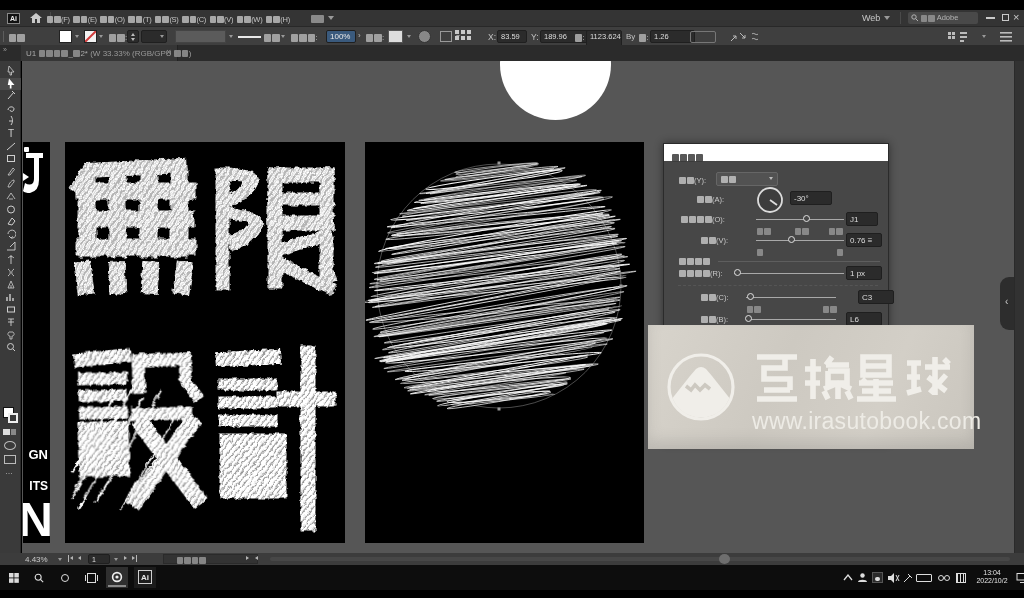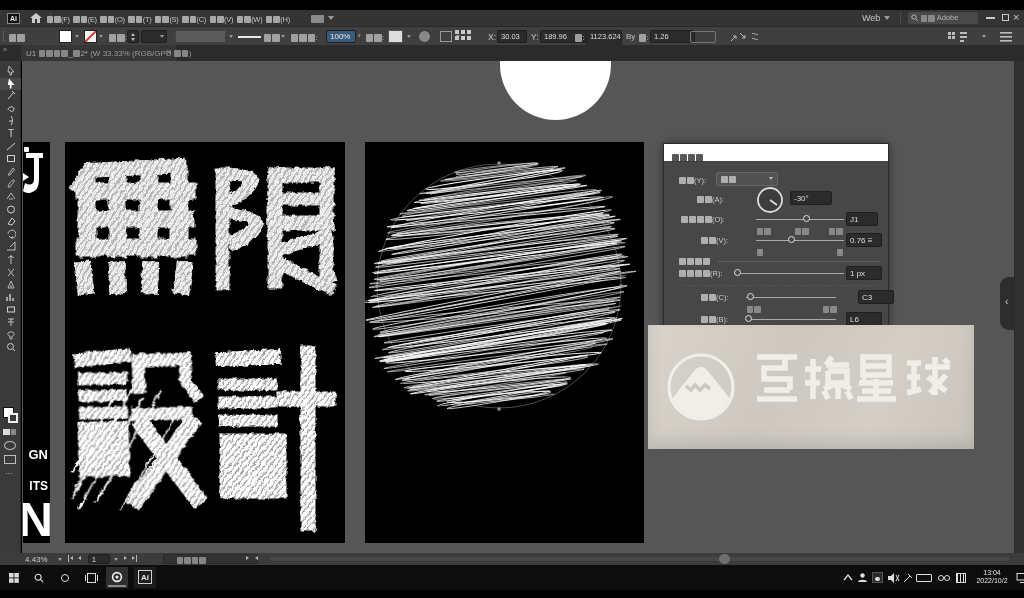--- a/index.html
+++ b/index.html
@@ -89,21 +89,21 @@
    <g fill="#c9c9c9">
           <rect x="0" y="0" width="4" height="4"></rect>
           <rect x="6" y="0" width="4" height="4"></rect>
           <rect x="12" y="0" width="4" height="4"></rect>
    <rect x="0" y="6" width="4" height="4"></rect>
           <rect x="6" y="6" width="4" height="4"></rect>
           <rect x="12" y="6" width="4" height="4"></rect>
         </g>
       </svg>
  <div class="abs" style="left:488px;top:5px;color:#c3c3c3;font-size:8.5px">X:</div>
- <div class="abs vbox" style="left:497px;top:3px;width:30px;height:13px;font-size:7.5px">30.03</div>
+ <div class="abs vbox" style="left:497px;top:3px;width:30px;height:13px;font-size:7.5px">83.59</div>
  <div class="abs" style="left:531px;top:5px;color:#c3c3c3;font-size:8.5px">Y:</div>
  <div class="abs vbox" style="left:540px;top:3px;width:52px;height:13px;font-size:7.5px">189.96</div>
  <div class="abs row" style="left:574px;top:5px"><i class="k"></i><span style="font-size:8px">:</span></div>
  <div class="abs vbox" style="left:586px;top:3px;width:36px;height:26px;font-size:7.5px">1123.624</div>
  <div class="abs" style="left:626px;top:5px;color:#c3c3c3;font-size:8px">By</div>
  <div class="abs row" style="left:638px;top:5px"><i class="k"></i><span style="font-size:8px">:</span></div>
  <div class="abs vbox" style="left:650px;top:3px;width:45px;height:13px;font-size:7.5px">1.26</div>
  <div class="abs" style="left:690px;top:4px;width:26px;height:12px;border:1px solid #777;border-radius:2px"></div>
  <svg class="abs" style="left:730px;top:4px" width="30" height="12" viewBox="0 0 30 12">
   <path d="M1,10 L6,5 M6,5 L3,5 M6,5 L6,8 M10,2 L15,7 M15,7 L12,7 M15,7 L15,4" stroke="#bbb" fill="none"></path>
@@ -514,20 +514,21 @@
     <path d="M1,53 L24,24 L30,17 Q35,13 40,17 L46,24 L69,53 L69,70 L1,70 Z" fill="#f0eee9"></path>
   </g>
   <path d="M20,34 L25,38 L29,33 L34,38 L39,33 L44,37" fill="none" stroke="#cdc9c1" stroke-width="3.6"></path>
  </svg>
  <svg width="197" height="50" viewBox="0 0 197 50" style="position:absolute;left:106px;top:28px" fill="none" stroke="#f0eee9" stroke-width="5.6" stroke-linecap="butt">
         <path d="M3,4 H43 M3,46 H43 M31,4 V15 H10 V26 H36 V37 M10,37 H36 M10,15 V26"></path>
         <path d="M59,6 V46 M51,16 H67 M51,30 H66 M72,12 H95 M78,4 L72,12 M74,18 H93 V30 H74 V18 M70,36 L84,30 L97,36 M84,30 V46 M74,46 L70,38 M93,38 L97,46"></path>
         <path d="M109,4 H135 V22 H109 Z M109,13 H135 M105,30 H139 M112,26 L108,30 M122,26 V46 M103,46 H142 M108,38 H137"></path>
         <path d="M153,10 H167 M160,8 V40 M153,24 H166 M153,40 L167,36 M181,4 V42 M171,14 H196 M174,24 L192,38 M192,22 L176,40 M190,6 L195,11"></path>
       </svg>
+ <div class="abs" style="left:104px;top:83px;color:#edebe5;font-size:23px;letter-spacing:0.3px">www.irasutobook.com</div>
 </div>
 
 <div class="abs" id="statusbar">
  <div class="abs" style="left:25px;top:2px;font-size:8px;color:#c9c9c9">4.43%</div>
  <div style="position:absolute;left:58px;top:5px;width:0;height:0;border-left:2.5px solid transparent;border-right:2.5px solid transparent;border-top:3.5px solid #999;"></div>
  <div style="position:absolute;left:70px;top:3px;width:0;height:0;border-top:2.5px solid transparent;border-bottom:2.5px solid transparent;border-right:3.5px solid #b5b5b5;"></div>
       <div class="abs" style="left:68px;top:2px;width:1px;height:7px;background:#b5b5b5"></div>
  <div style="position:absolute;left:78px;top:3px;width:0;height:0;border-top:2.5px solid transparent;border-bottom:2.5px solid transparent;border-right:3.5px solid #b5b5b5;"></div>
  <div class="vbox" style="left:88px;top:1px;width:22px;height:10px;line-height:9px;font-size:7px">1</div>
  <div style="position:absolute;left:114px;top:5px;width:0;height:0;border-left:2.5px solid transparent;border-right:2.5px solid transparent;border-top:3.5px solid #999;"></div>

